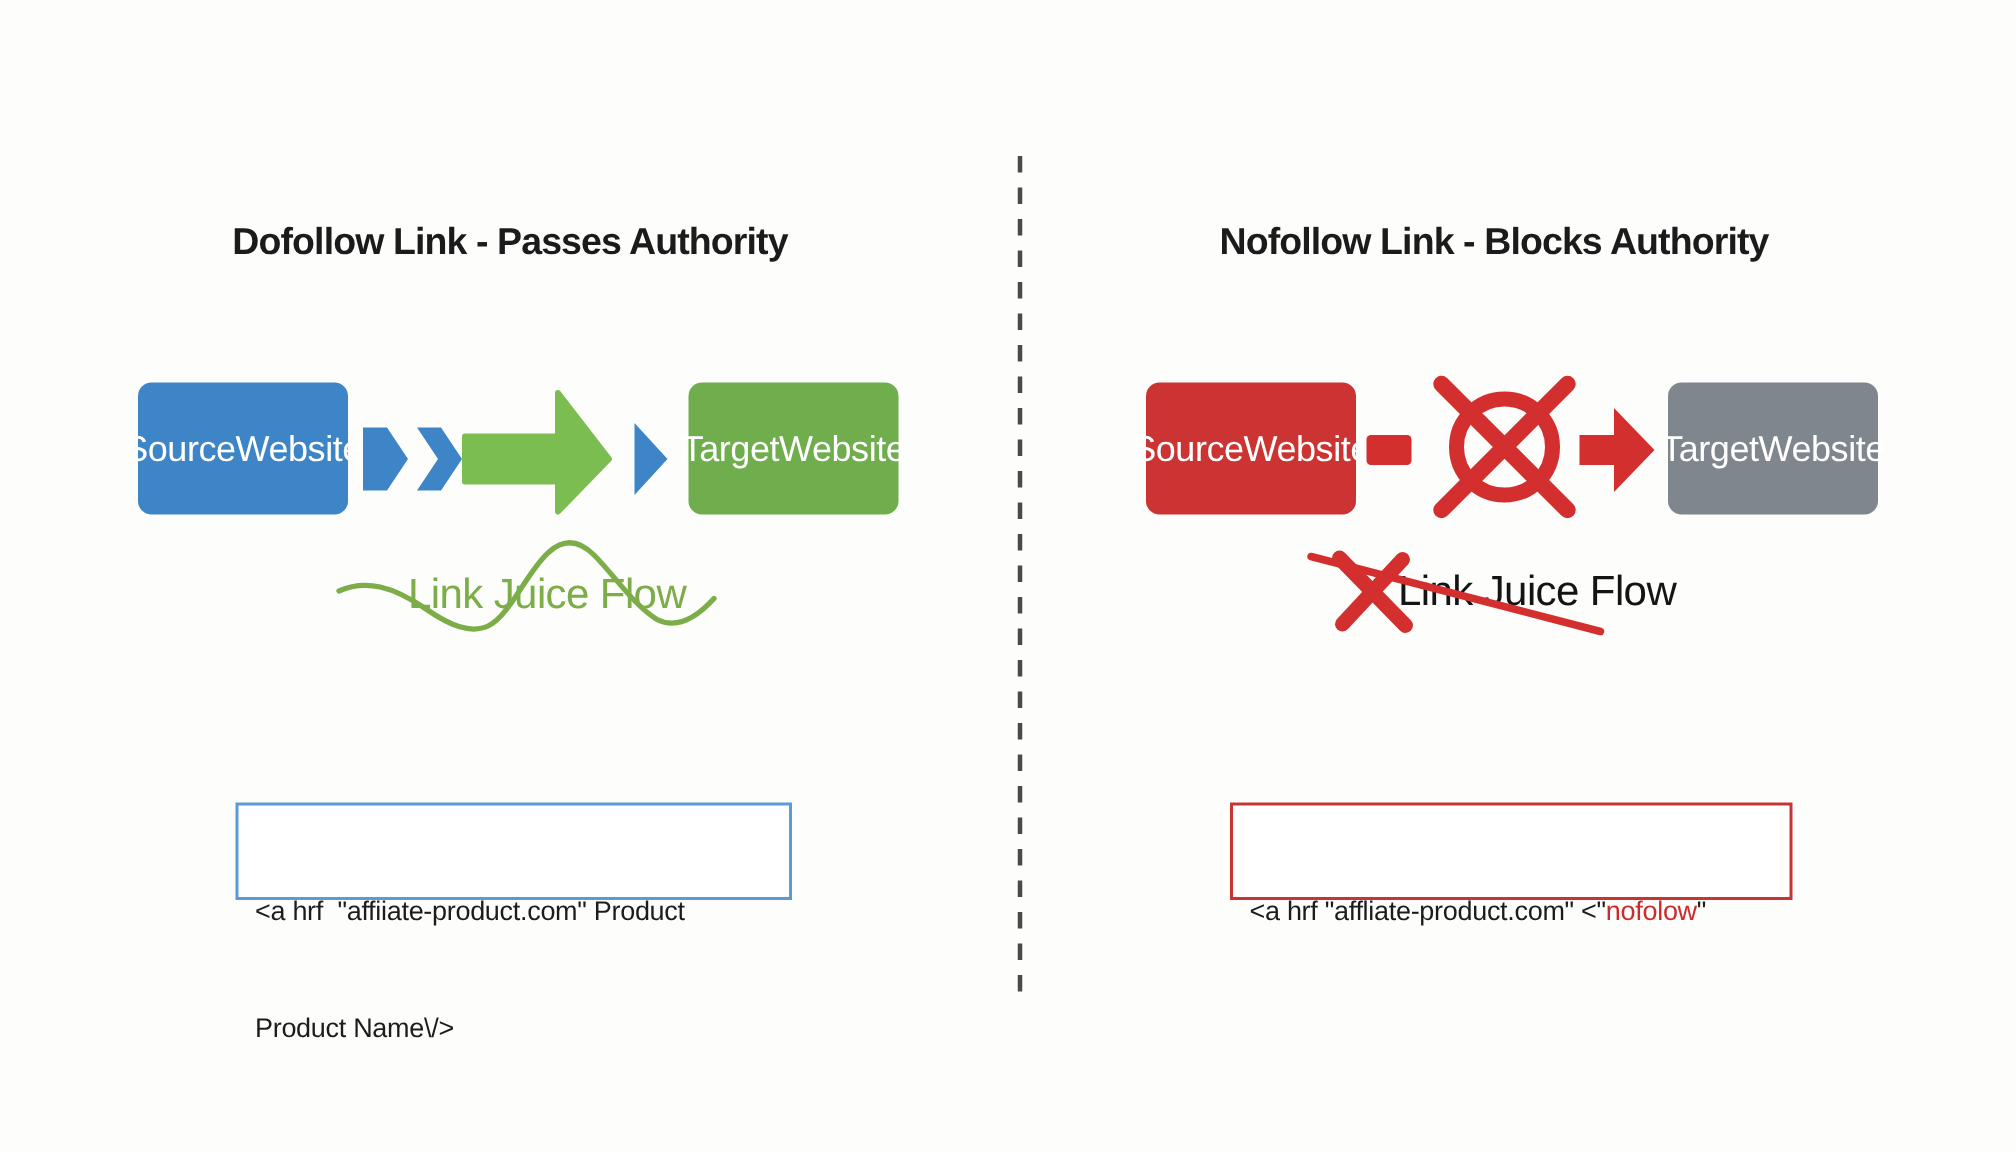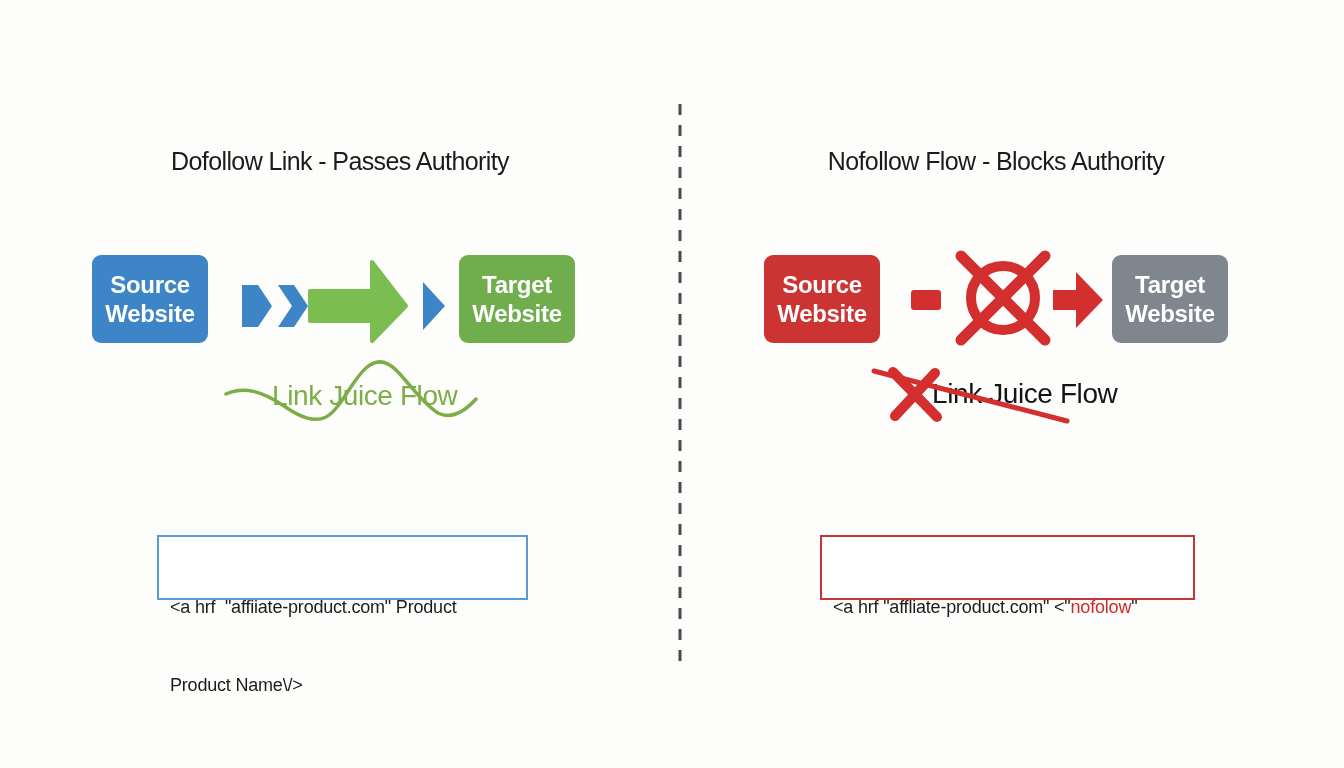--- a/index.html
+++ b/index.html
@@ -6,35 +6,35 @@
   body{
     width:1344px;height:768px;overflow:hidden;
     background:var(--background,#fdfdfc);
     font-family:"Liberation Sans",sans-serif;
   }
   .canvas{position:relative;width:1344px;height:768px;}
 
   
   .title{
     position:absolute;margin:0;
-    font-size:25px;font-weight:normal;letter-spacing:-0.6px;
+    font-size:25px;font-weight:bold;letter-spacing:-0.6px;
     color:var(--text-dark,#1b1b1b);white-space:nowrap;
   }
   .title-left{left:0;width:680px;text-align:center;top:147px;}
   .title-right{left:656px;width:680px;text-align:center;top:147px;}
 
   
   .divider{position:absolute;}
   .divider line{stroke:var(--divider,#4a4a4a);stroke-width:3;stroke-dasharray:11 10;}
 
   
   .box{
-    position:absolute;top:255px;width:116px;height:88px;border-radius:9px;
-    display:flex;flex-direction:column;align-items:center;justify-content:center;
-    color:#fff;font-size:24px;line-height:29px;letter-spacing:-0.3px;font-weight:bold;
+    position:absolute;top:255px;width:140px;height:88px;border-radius:9px;
+    display:flex;flex-direction:row;align-items:center;justify-content:center;
+    color:#fff;font-size:24px;line-height:29px;letter-spacing:-0.3px;
   }
   .box-blue{background:var(--blue,#3d85c6);left:92px;}
   .box-green{background:var(--green-box,#6fad4d);left:459px;}
   .box-red{background:var(--red,#cc3333);left:764px;}
   .box-gray{background:var(--gray-box,#7f868e);left:1112px;}
 
   
   .flow-arrows-left{position:absolute;left:237px;top:250px;}
   .flow-arrows-left .shape-blue{fill:var(--blue,#3d85c6);}
   .flow-arrows-left .shape-green{fill:var(--green-arrow,#7cbd51);stroke:var(--green-arrow,#7cbd51);stroke-width:4;stroke-linejoin:round;}
@@ -100,21 +100,21 @@
     <div class="flow-label flow-label-left">Link Juice Flow</div>
 
     <div class="code-box code-box-left">
       <div class="code-line">&lt;a hrf  "affiiate-product.com" Product</div>
       <div class="code-line">Product Name\/&gt;</div>
     </div>
   </section>
 
   <section>
 
-    <h2 class="title title-right">Nofollow Flow - Blocks Authority</h2>
+    <h2 class="title title-right">Nofollow Link - Blocks Authority</h2>
 
     <div class="box box-red">
       <span>Source</span>
       <span>Website</span>
     </div>
 
     <svg class="flow-arrows-right" width="202" height="106" viewBox="0 0 202 106">
       <rect class="shape-red" x="6" y="44" width="30" height="20" rx="3"></rect>
       <circle class="stroke-red" cx="98" cy="52" r="32" stroke-width="10"></circle>
       <line class="stroke-red" x1="56" y1="10" x2="140" y2="94" stroke-width="11"></line>

